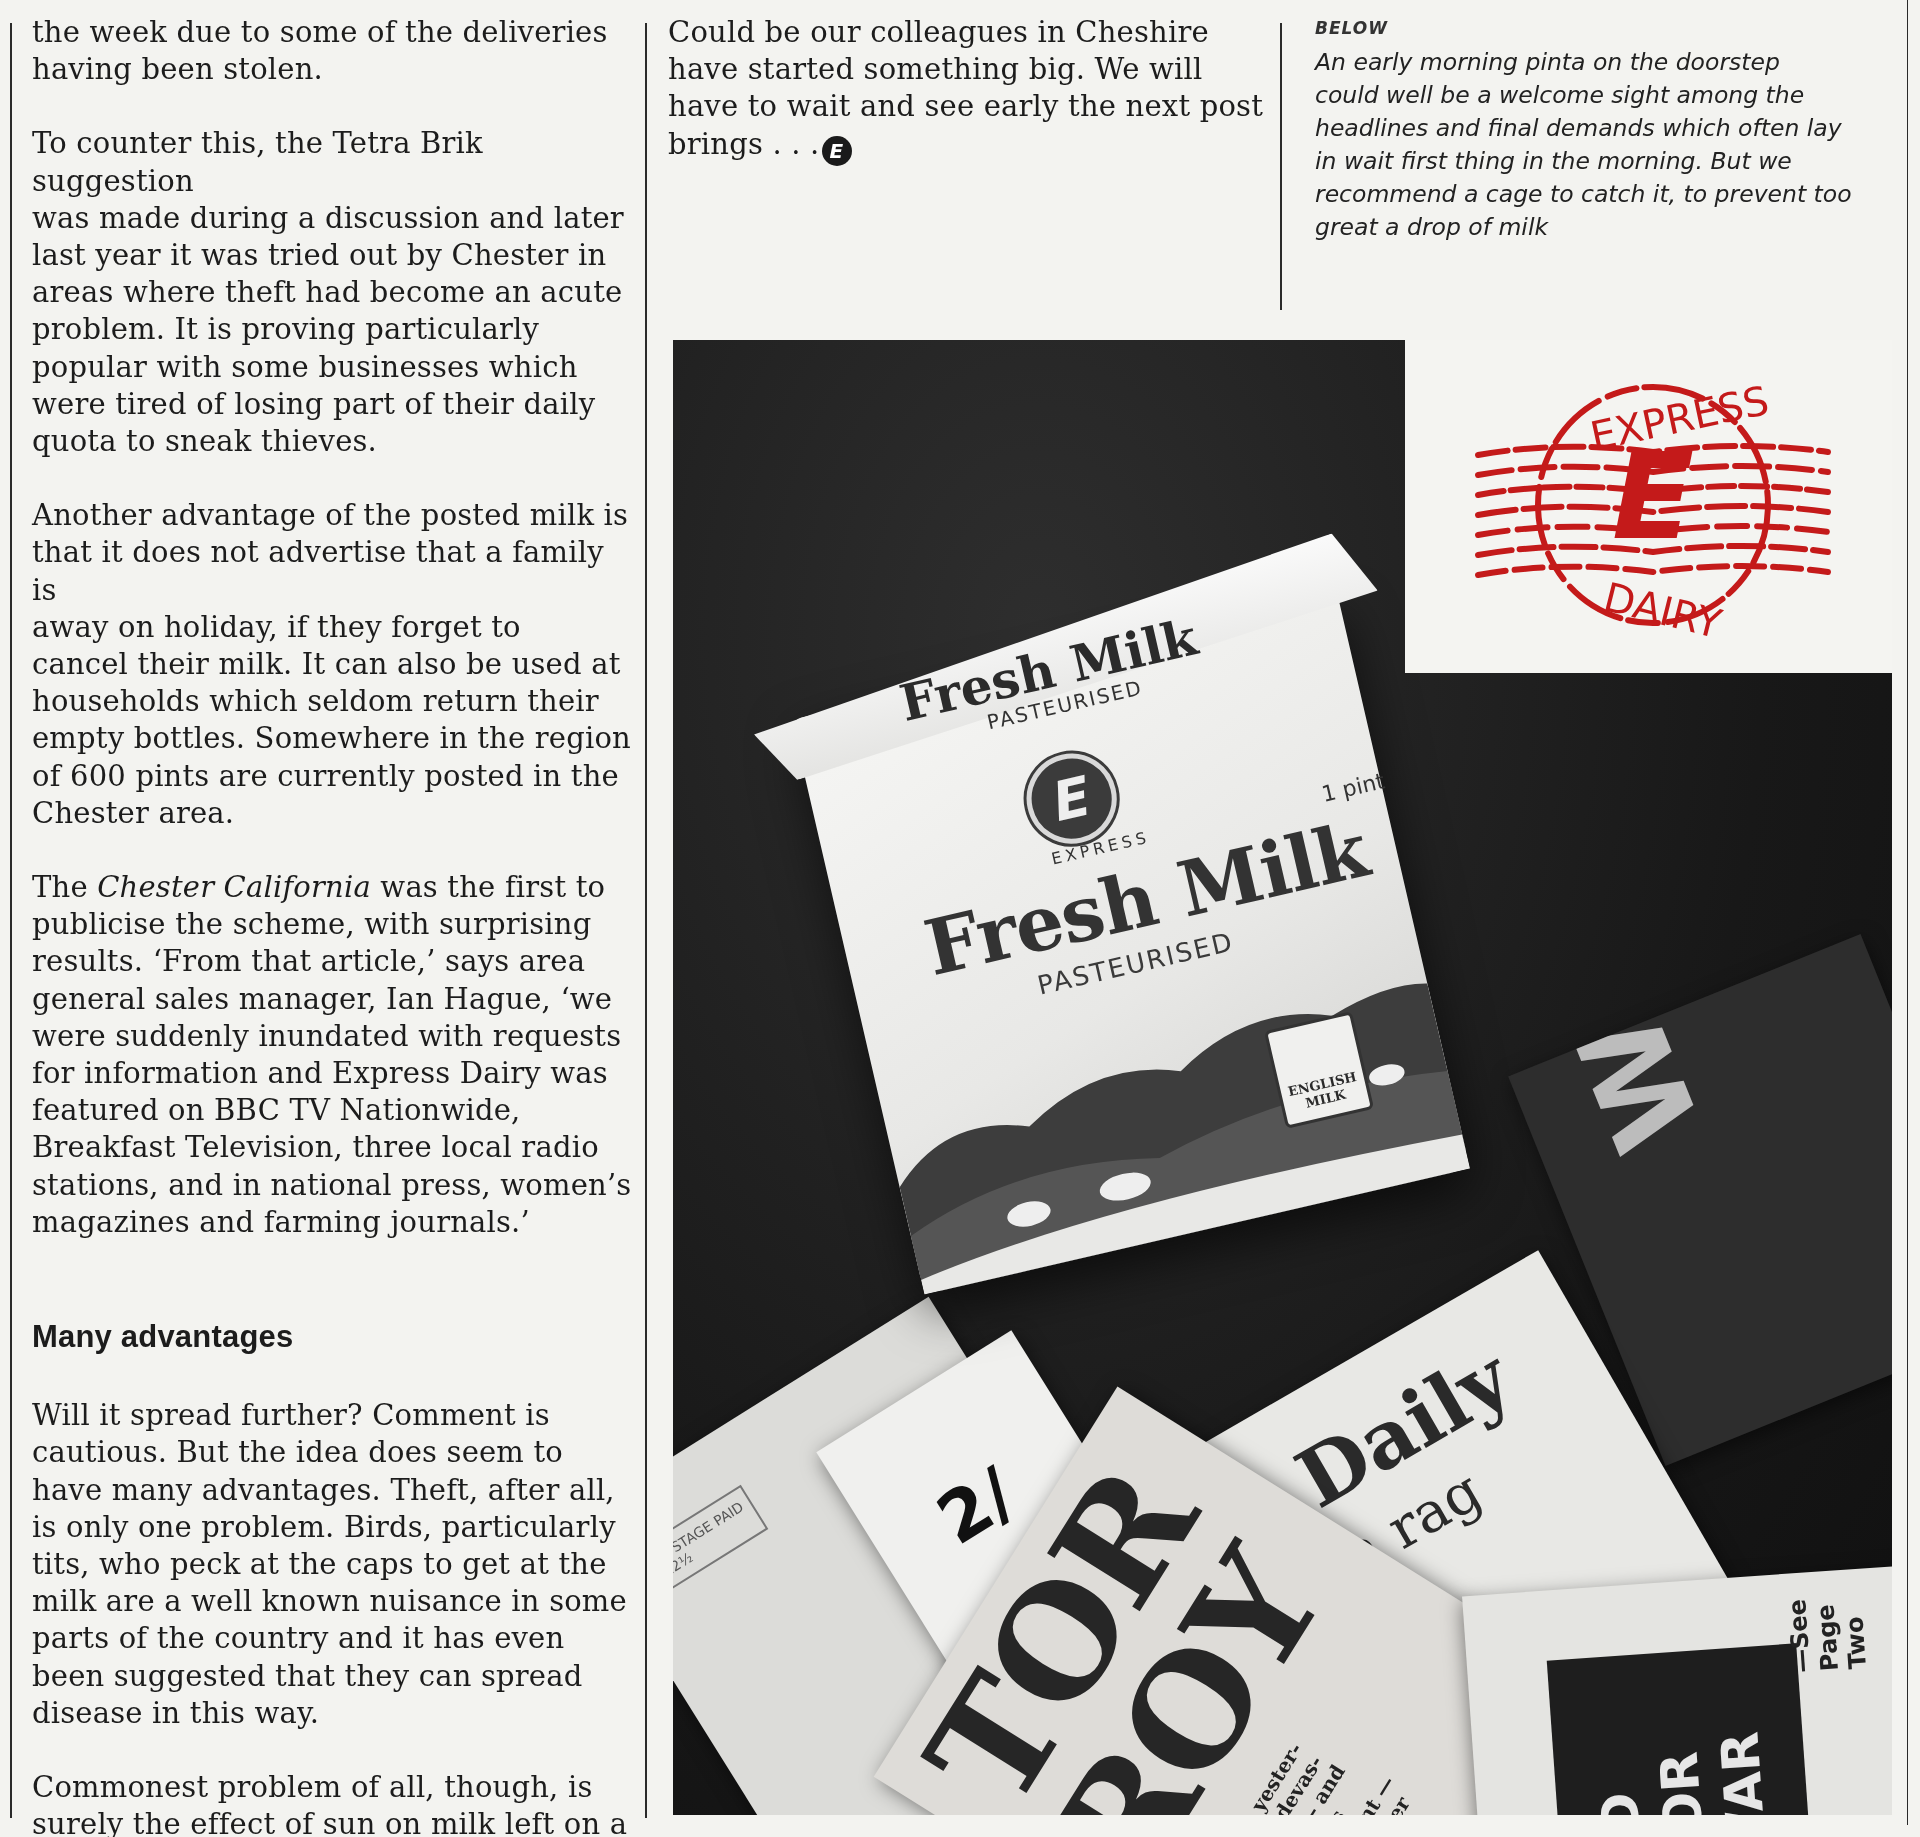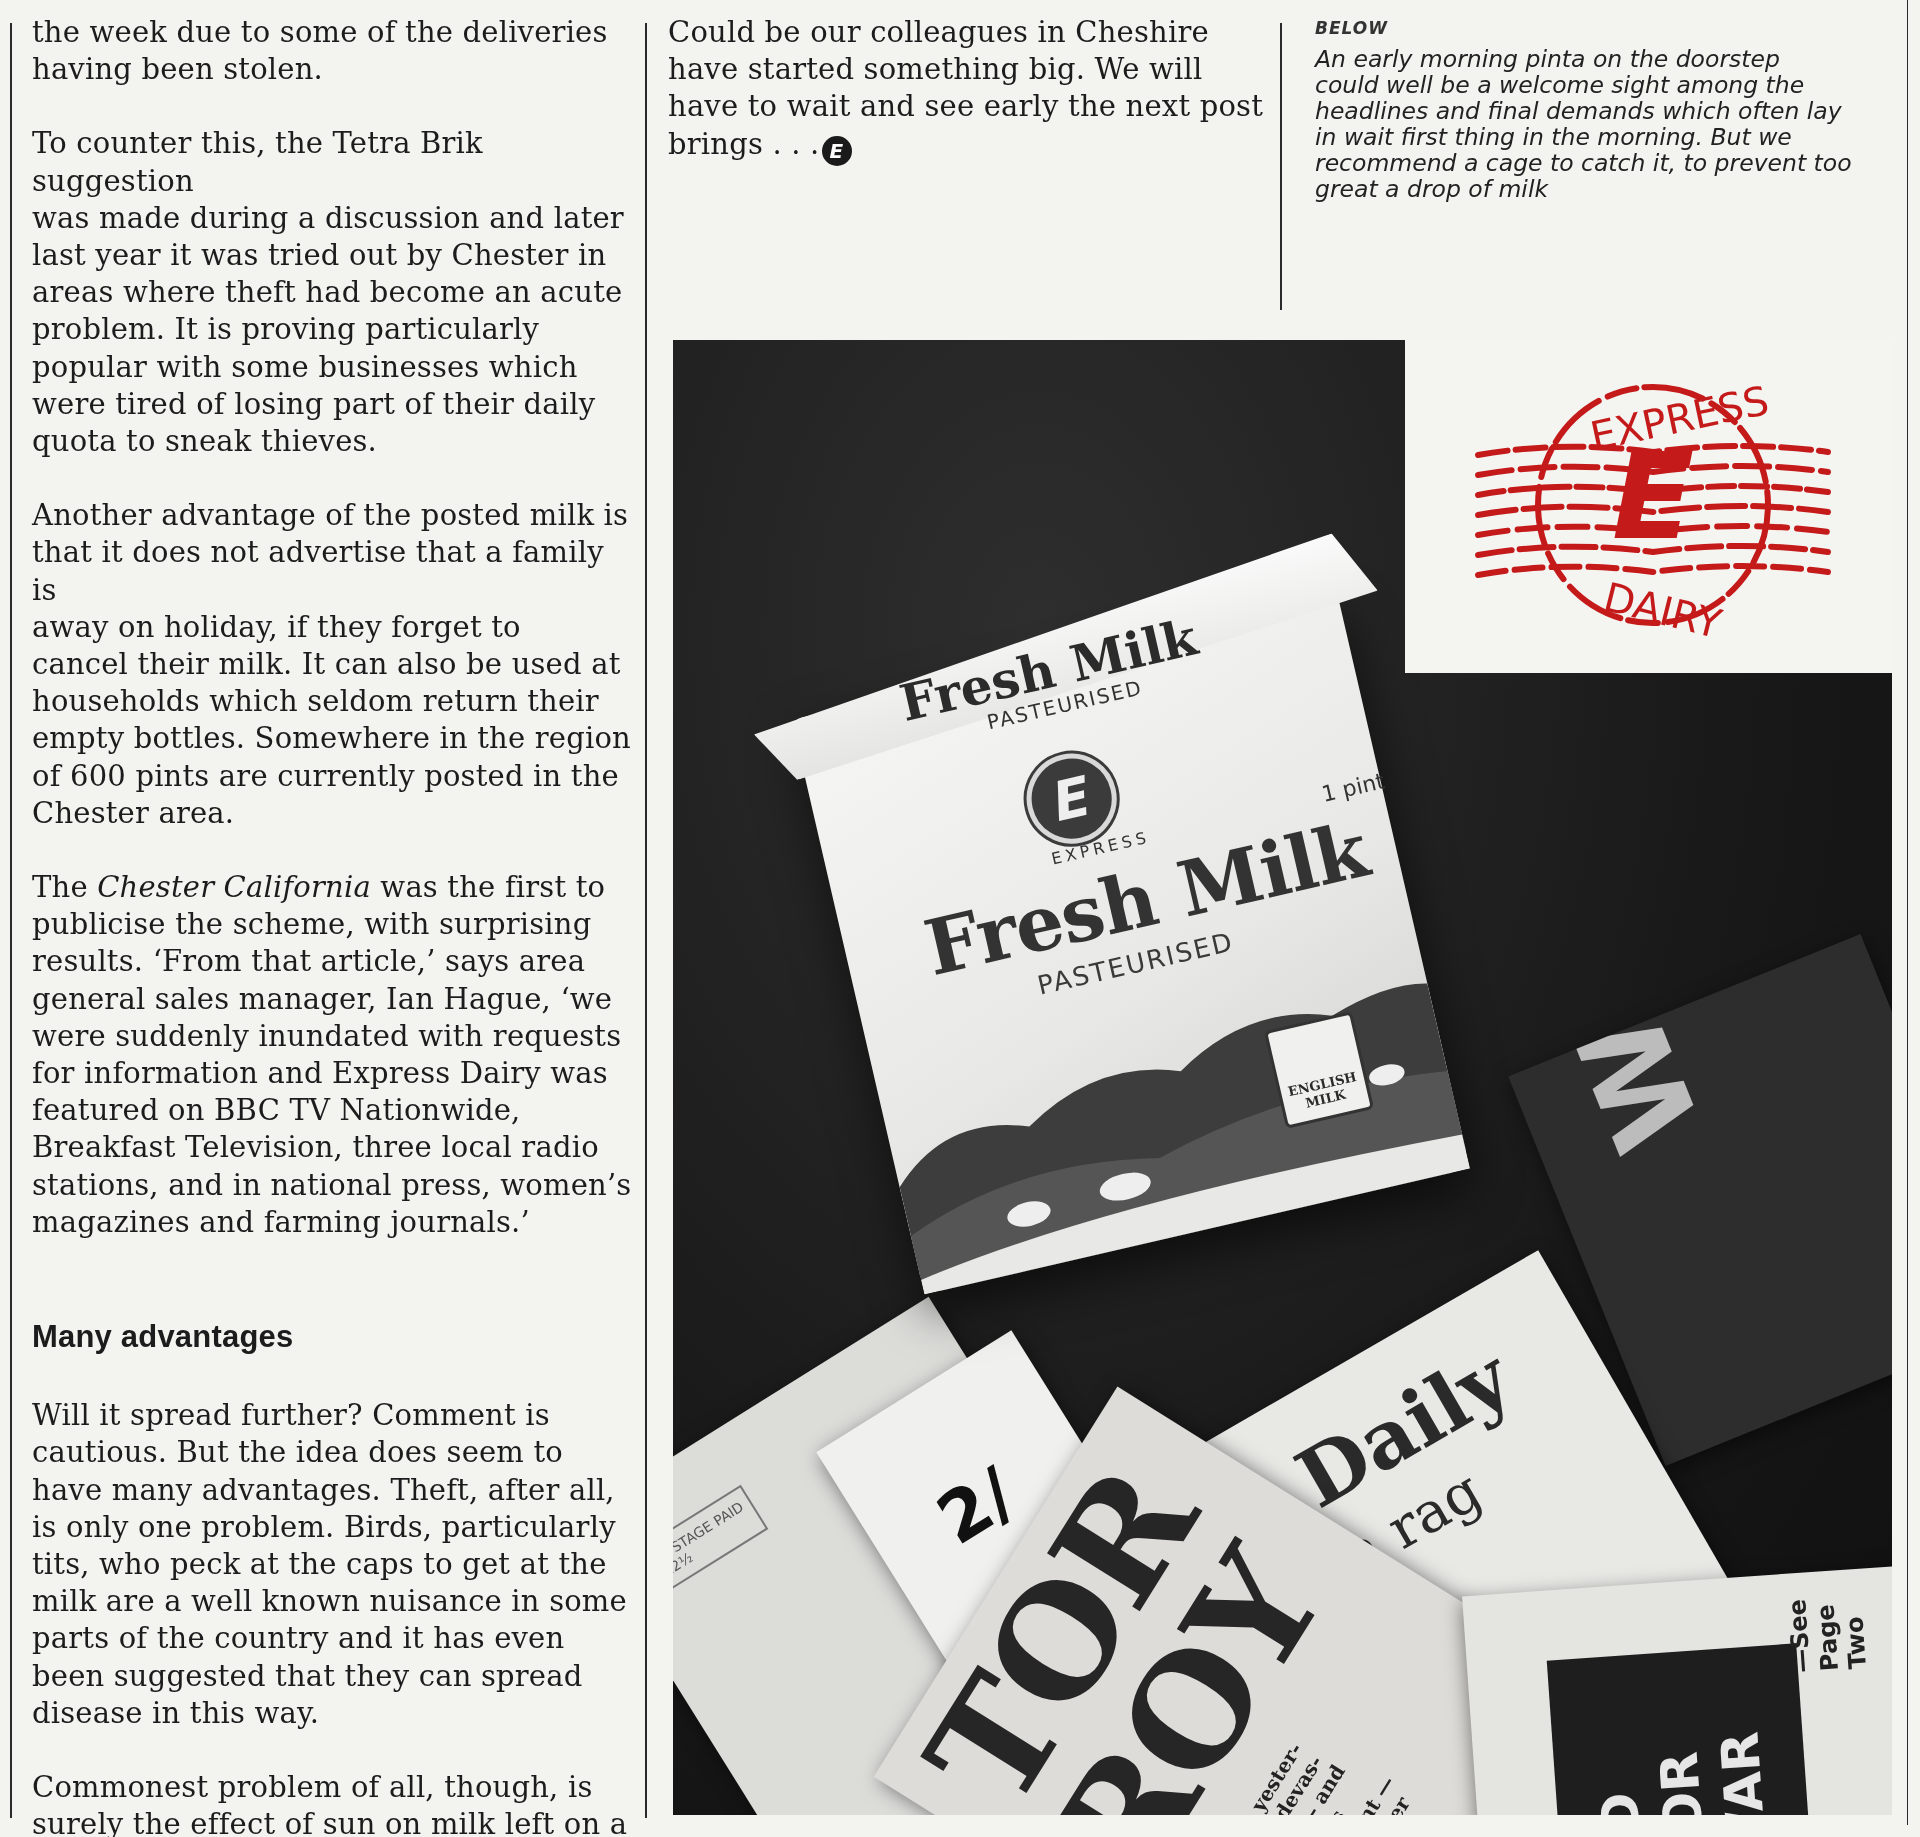--- a/index.html
+++ b/index.html
@@ -7,21 +7,21 @@
       width: 1920px; height: 1837px; overflow: hidden;
       background: #f3f3f0; position: relative;
       font-family: "DejaVu Serif", serif; color: #1c1c1c;
     }
     .rule { position: absolute; width: 2px; background: #2a2a2a; }
     .col { position: absolute; font-size: 29px; line-height: 37.2px; letter-spacing: 0.2px; }
     .col p { margin: 0 0 37px 0; white-space: pre-line; }
     .col h2 { font-family: Liberation Sans, sans-serif; font-weight: bold; font-size: 31px; margin: 0 0 40px 0; line-height: 40px; }
     .col i { font-style: italic; }
     .caption-label { position: absolute; left: 1315px; top: 18px; font-size: 17px; font-style: italic; letter-spacing: 1px; color: #333; font-family: "DejaVu Sans", sans-serif; font-weight: bold; }
-    .caption { position: absolute; left: 1315px; top: 46px; width: 590px; font-family: "DejaVu Sans", sans-serif; font-style: italic; font-size: 23.5px; line-height: 26px; color: #222; white-space: pre-line; }
+    .caption { position: absolute; left: 1315px; top: 46px; width: 590px; font-family: "DejaVu Sans", sans-serif; font-style: italic; font-size: 23.5px; line-height: 33px; color: #222; white-space: pre-line; }
     .e-logo { display: inline-flex; align-items: center; justify-content: center; width: 30px; height: 30px; border-radius: 50%; background: #1a1a1a; color: #fff; font-weight: bold; font-style: italic; font-size: 20px; font-family: "DejaVu Sans", sans-serif; vertical-align: -4px; margin-left: 2px; }
 
     
     .photo { position: absolute; left: 673px; top: 340px; width: 1219px; height: 1475px; background: #1e1e1e; overflow: hidden; }
     .photo-bg { position: absolute; inset: 0; background:
       radial-gradient(ellipse at 30% 20%, #2e2e2e 0%, #181818 60%, #101010 100%); }
     .stamp-box { position: absolute; left: 732px; top: 0; width: 487px; height: 333px; background: #f4f4f1; }
     .stamp { position: absolute; left: 68px; top: 20px; width: 360px; height: 290px; }
 
     .pack { position: absolute; left: 130px; top: 250px; width: 640px; height: 640px; transform: rotate(-13deg); transform-origin: center; }

